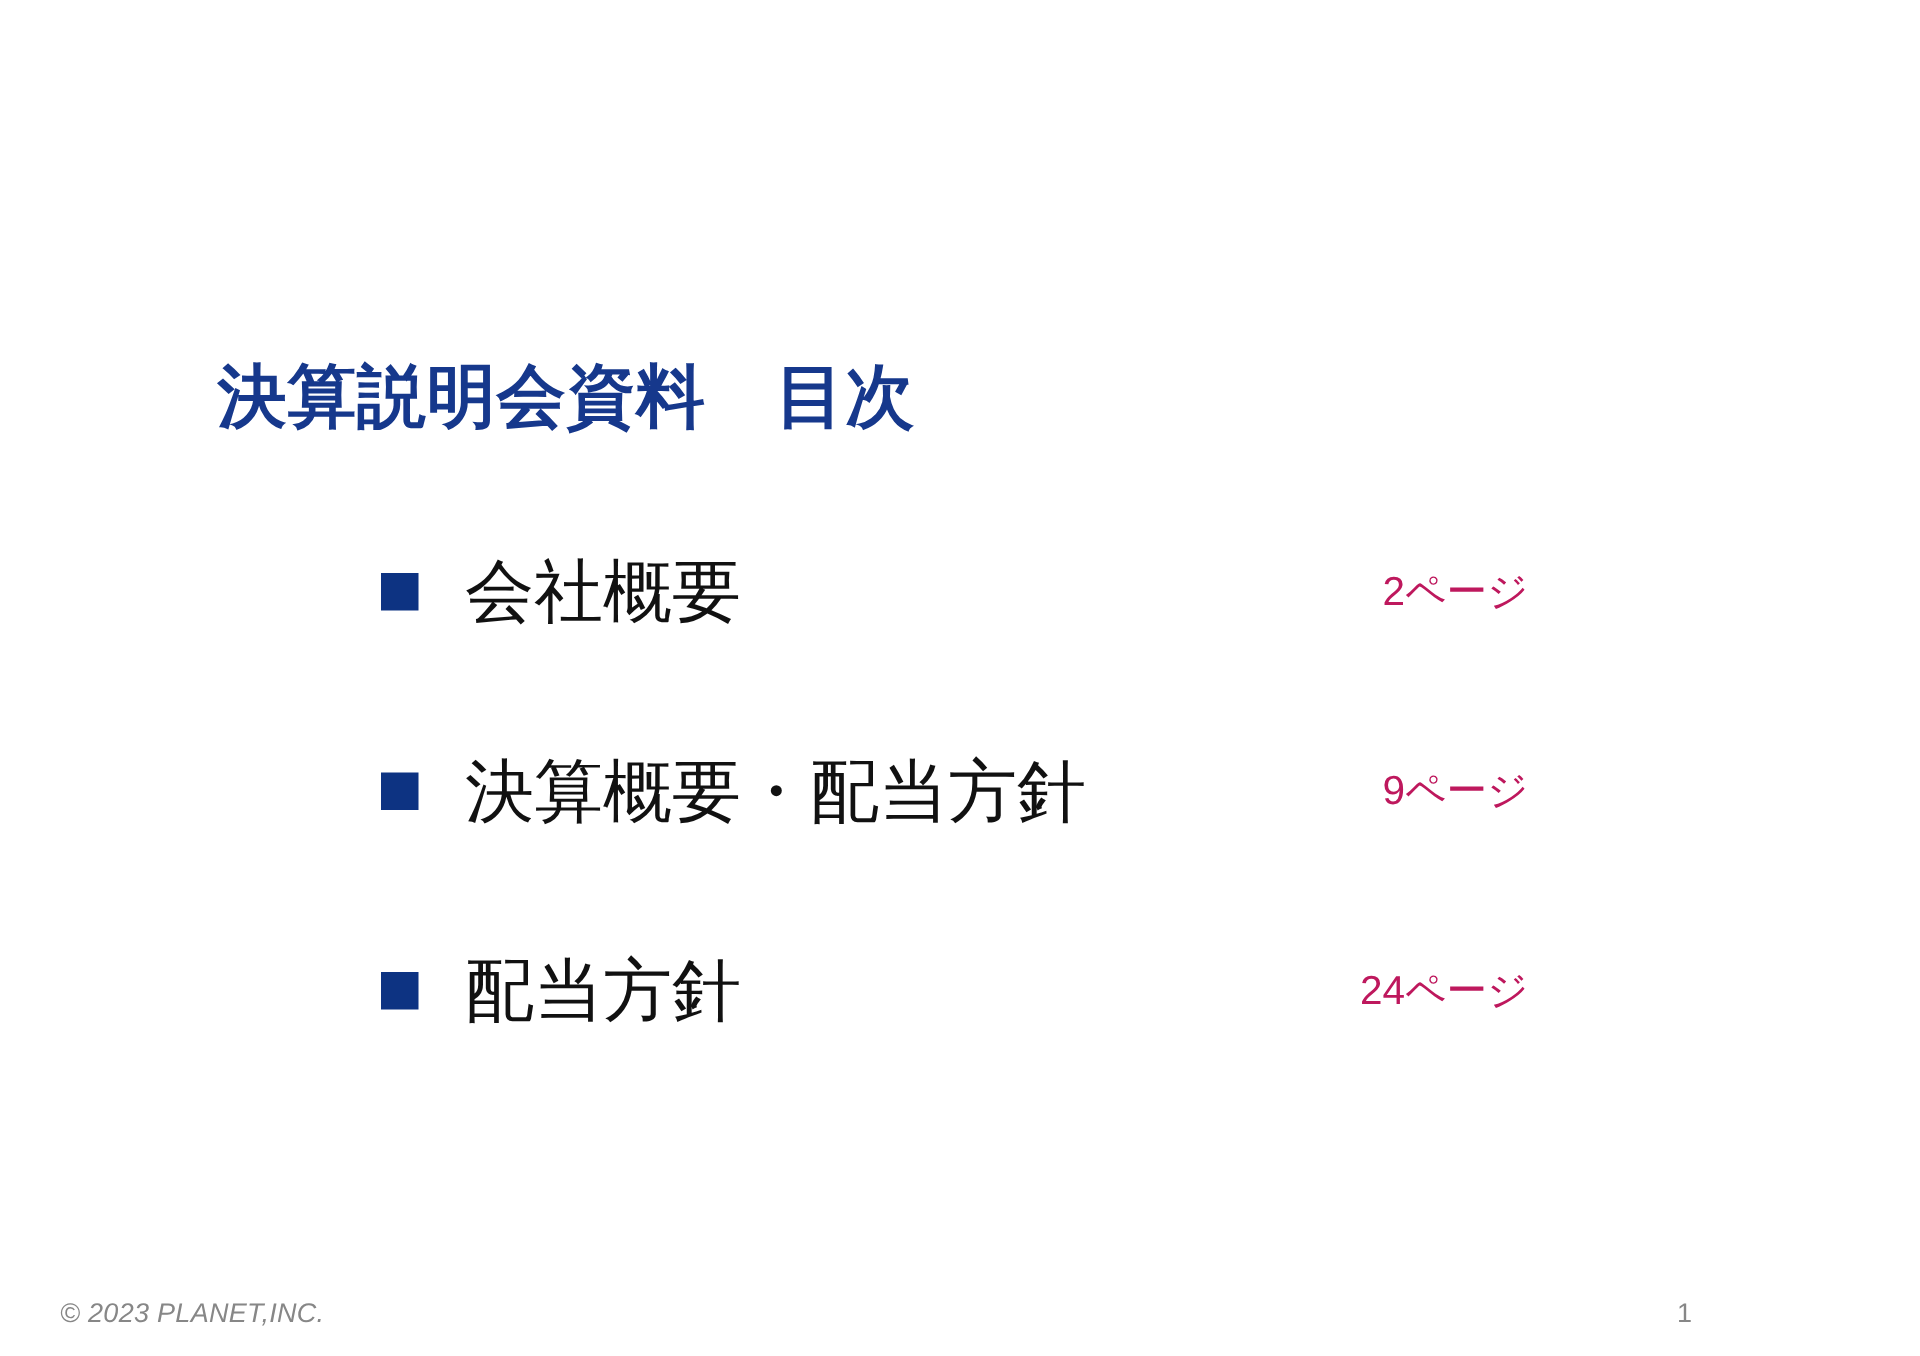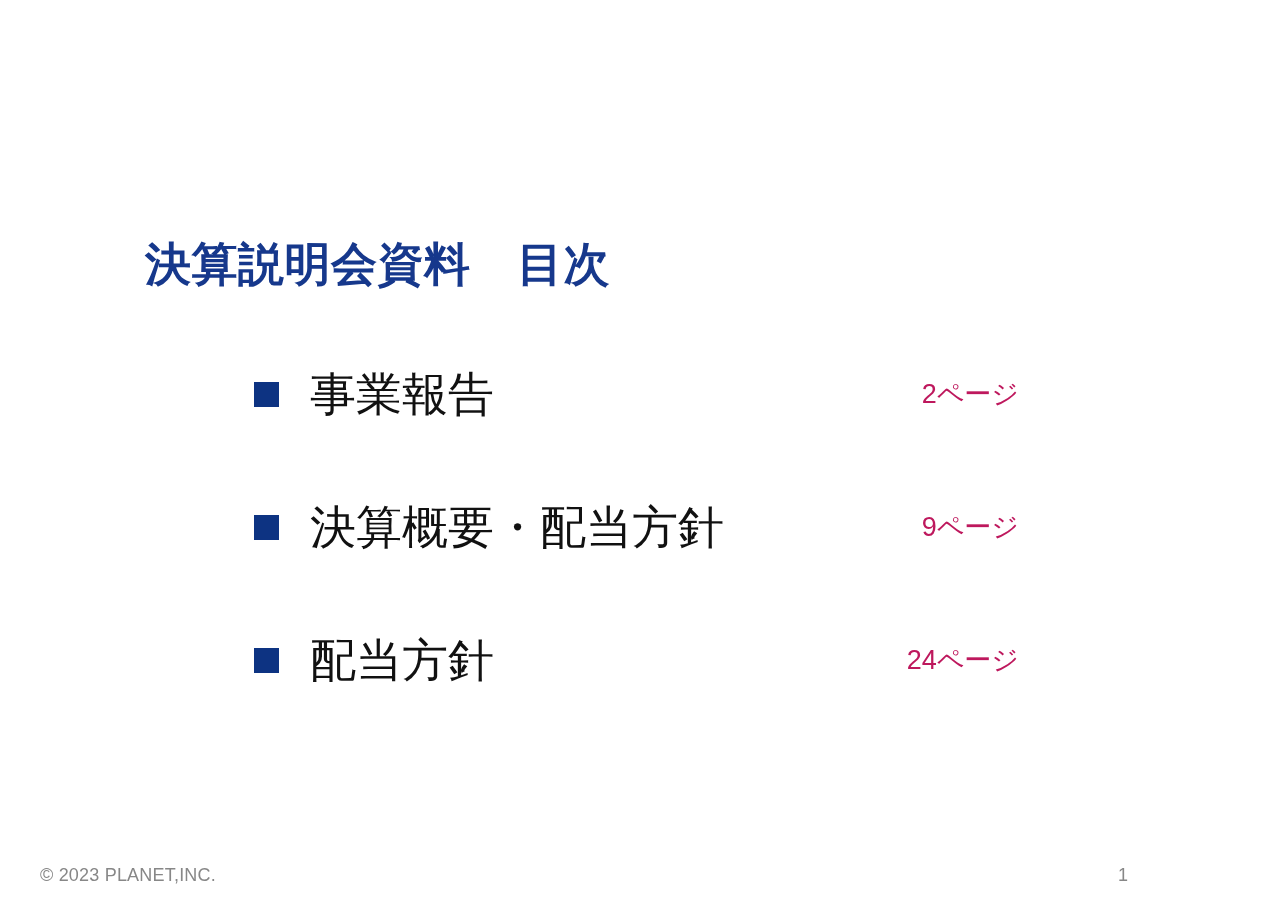--- a/index.html
+++ b/index.html
@@ -87,20 +87,21 @@
 
   
   .footer-copyright {
     position: absolute;
     left: 40px;
     bottom: 18px;
     font-size: 18px;
     color: #878787;
     letter-spacing: 0.2px;
     white-space: nowrap;
+    font-style: italic;
   }
 
   .footer-pagenum {
     position: absolute;
     right: 40px;
     bottom: 18px;
     font-size: 18px;
     color: #878787;
     text-align: right;
   }
@@ -109,21 +110,21 @@
 <body>
 
 <div class="slide">
 
   <h1 class="slide-title">決算説明会資料　目次</h1>
 
   <ul class="toc">
 
     <li class="toc-item">
       <span class="toc-bullet"></span>
-      <span class="toc-label">事業報告</span>
+      <span class="toc-label">会社概要</span>
       <span class="toc-page">2ページ</span>
     </li>
 
     <li class="toc-item">
       <span class="toc-bullet"></span>
       <span class="toc-label">決算概要・配当方針</span>
       <span class="toc-page">9ページ</span>
     </li>
 
     <li class="toc-item">

